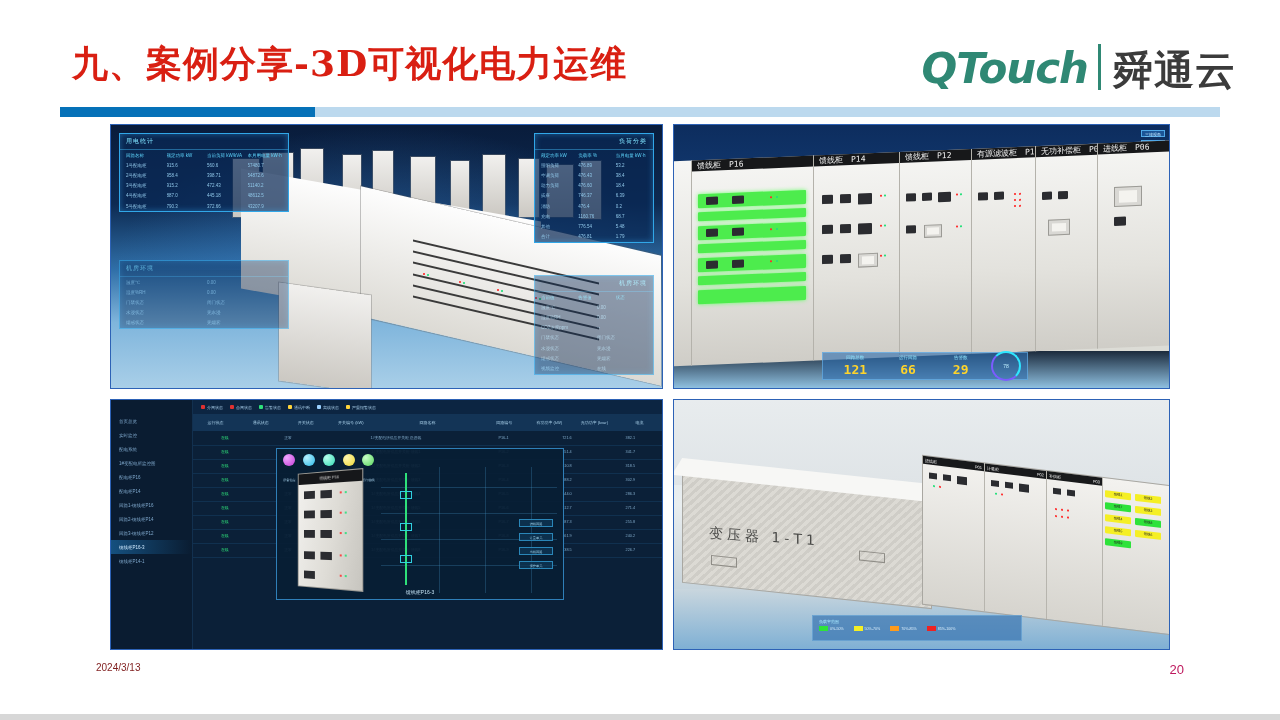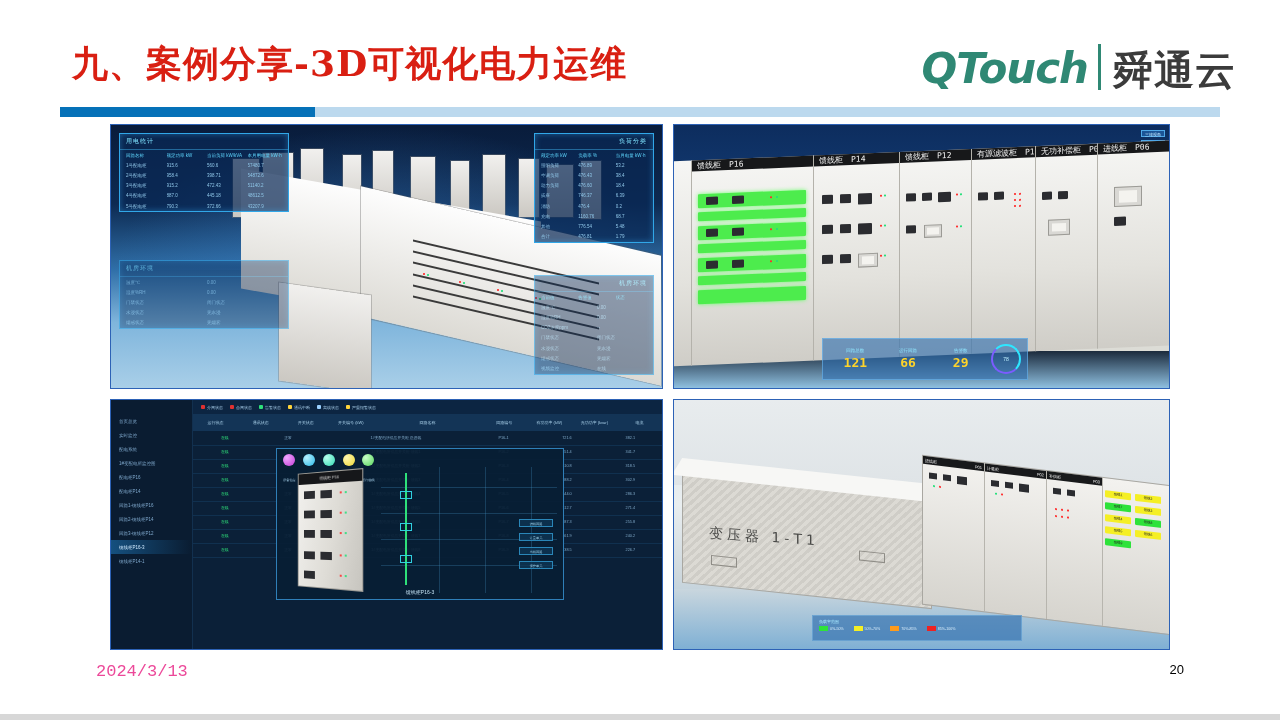--- a/index.html
+++ b/index.html
@@ -156,21 +156,21 @@
     position: absolute;
     background: #4dec4d;
     box-shadow: 0 0 4px #6cff6c;
     border-radius: 1px;
   }
   .s2 .dev { position: absolute; background: #2b2c30; border-radius: 1px; }
   .s2 .meter { position:absolute; background:#d9d8d4; border:1px solid #9b9a95; }
   .s2 .meter::after{content:"";position:absolute;left:14%;top:18%;width:72%;height:64%;background:#f4f3ef;}
 
   .s2 .hudbar {
-    position: absolute; left: 148px; bottom: 8px; width: 206px; height: 42px;
+    position: absolute; left: 148px; bottom: 8px; width: 206px; height: 28px;
     background: rgba(46,110,175,.62);
     border: 1px solid rgba(120,200,255,.5);
     display: flex; align-items: center; padding: 0 6px;
   }
   .s2 .hudbar .kpi { flex: 1; text-align: center; }
   .s2 .hudbar .kpi .lab { font-size: 4.5px; color: #8fe6ff; display:block; }
   .s2 .hudbar .kpi .val { font-size: 13px; color: #ffd42a; font-weight: bold; font-family:"DejaVu Sans Mono",monospace; }
   .s2 .gauge {
     width: 30px; height: 30px; border-radius: 50%;
     border: 2px solid #7b5cff;
@@ -295,23 +295,23 @@
     background: rgba(58,118,178,.72); border: 1px solid rgba(140,200,240,.4);
     padding: 3px 6px;
   }
   .s4 .legend .lt { font-size: 4px; color: #a8e8ff; margin-bottom: 2px; }
   .s4 .legend .lrow { display: flex; gap: 10px; }
   .s4 .legend .li { display: flex; align-items: center; gap: 2px; font-size: 3.6px; color: #d9eefc; }
   .s4 .legend .sw { width: 9px; height: 5px; }
 
   
   .footer { position: absolute; left: 0; bottom: 0; width: 1280px; height: 70px; }
-  .footer .f-date { position: absolute; left: 96px; top: 12px; font-size: 17px; color: #ec4899; font-family: Liberation Mono, monospace; }
+  .footer .f-date { position: absolute; left: 96px; top: 12px; font-size: 10px; color: #7f1d1d; }
   .footer .f-center { position: absolute; left: 0; width: 1280px; top: 12px; text-align: center; font-size: 13px; color: #a6a6a6; }
-  .footer .f-num { position: absolute; right: 96px; top: 12px; font-size: 13px; color: #000000; }
+  .footer .f-num { position: absolute; right: 96px; top: 12px; font-size: 13px; color: #be185d; }
   .footer .f-rule { position: absolute; left: 0; bottom: 0; width: 1280px; height: 6px; background: #d7d7d7; }
 </style>
 </head>
 <body>
 
 <div class="slide-title">九、案例分享-3D可视化电力运维</div>
 
 <div class="logo-wrap">
   <span class="logo-qtouch">QTouch</span>
   <span class="logo-divider"></span>

